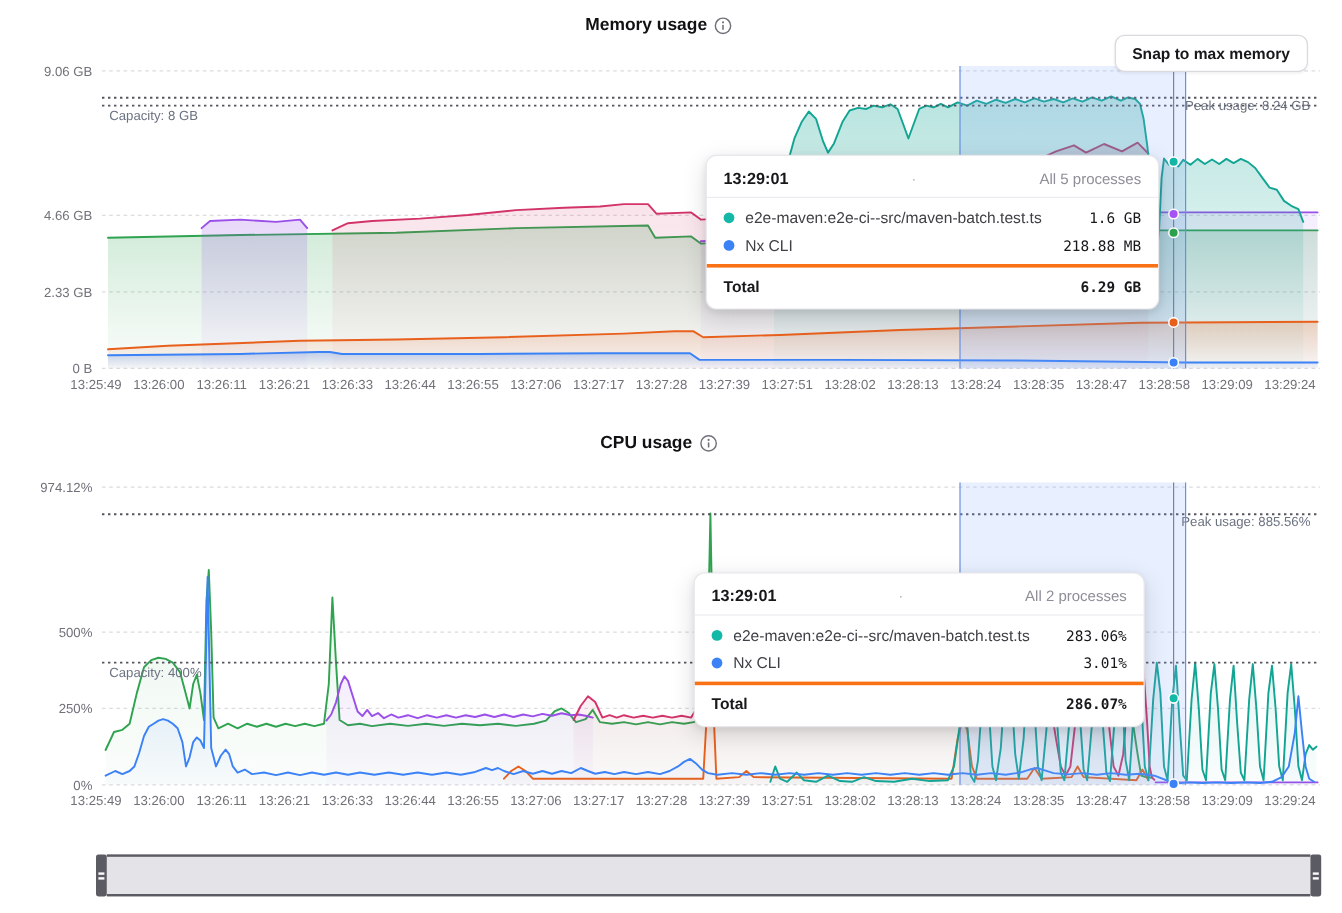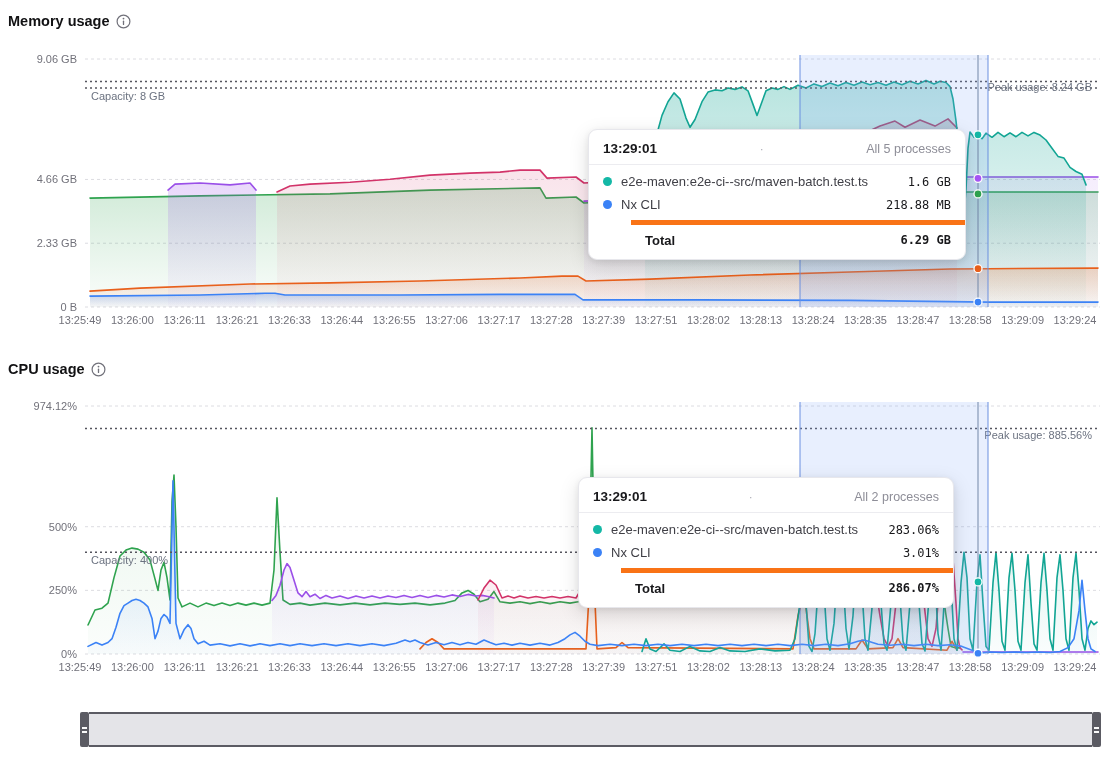--- a/index.html
+++ b/index.html
@@ -5,21 +5,21 @@
   * { margin:0; padding:0; box-sizing:border-box; }
   html,body { background:#fff; }
   .page {
     position:relative; width:1118px; height:761px; overflow:hidden;
     font-family:"Liberation Sans", sans-serif; background:#fff; color:#18181b;
   }
   .charts { position:absolute; left:0; top:0; z-index:1; }
   .tick { font:11px "Liberation Sans", sans-serif; fill:#71717a; }
   .cap  { font:11px "Liberation Sans", sans-serif; fill:#6b7280; }
 
-  .sec-head { position:absolute; left:8px; right:28px; display:flex; align-items:center; z-index:3; }
+  .sec-head { position:absolute; left:8px; right:28px; display:flex; align-items:center; z-index:3;flex-direction:column; }
   .title-wrap { display:flex; align-items:center; gap:6px; }
   .sec-title { font-size:14.5px; font-weight:700; color:#111113; }
   .info { color:#71717a; display:block; }
   .snap {
     margin-left:auto; background:#fff; border:1px solid #d9d9de; border-radius:8px;
     padding:7px 14px; font:600 13px "Liberation Sans", sans-serif; color:#18181b;
     box-shadow:0 1px 2px rgba(0,0,0,0.05); cursor:pointer;
   }
 
   .tooltip {
@@ -28,21 +28,21 @@
   }
   .tt-head { display:flex; align-items:center; gap:8px; padding:11px 14px 8px; border-bottom:1px solid #ececf0;justify-content:space-between; }
   .tt-time { font-size:13.5px; font-weight:700; color:#18181b; }
   .tt-sep  { color:#b3b3bc; font-size:13px; }
   .tt-sub  { font-size:12.5px; color:#8e8e98; }
   .tt-rows { padding:5px 14px 4px; }
   .tt-row  { display:flex; align-items:center; gap:9px; padding:4px 0; }
   .tt-dot  { width:9px; height:9px; border-radius:50%; flex:none; }
   .tt-name { font-size:13px; color:#3f3f46; white-space:nowrap; }
   .tt-val  { margin-left:auto; font:12px "DejaVu Sans Mono", monospace; color:#18181b; white-space:nowrap; }
-  .tt-total{ display:flex; align-items:flex-start; padding:8px 14px 11px; border-top:5px solid #f97316;margin-left:42px; }
+  .tt-total{ display:flex; align-items:flex-end; padding:8px 14px 11px; border-top:3px solid #f97316; }
   .tt-total .lbl { font-size:13px; font-weight:700; }
   .tt-total .tt-val { font-weight:700; }
 
   .brush { position:absolute; left:80px; top:712px; width:1021px; height:35px; display:flex; z-index:2; }
   .bh { width:9px; background:#5b5b63; border-radius:2px; position:relative; cursor:ew-resize; }
   .bh i { position:absolute; left:2px; right:2px; height:1.5px; background:#fafafa; display:block; }
   .bh i:first-child { top:15px; } .bh i:last-child { top:19px; }
   .bt { flex:1; background:#e4e4e8; border-top:2.5px solid #5b5b63; border-bottom:2.5px solid #5b5b63; cursor:grab; }
 </style>
 </head>
@@ -52,20 +52,21 @@
 
   <header class="sec-head" style="top:13px">
     <div class="title-wrap">
       <span class="sec-title">Memory usage</span>
       <svg class="info" width="15" height="15" viewBox="0 0 15 15">
         <circle cx="7.5" cy="7.5" r="6.4" fill="none" stroke="currentColor" stroke-width="1.2"></circle>
         <circle cx="7.5" cy="4.6" r="0.9" fill="currentColor"></circle>
         <rect x="6.85" y="6.6" width="1.3" height="4.4" rx="0.6" fill="currentColor"></rect>
       </svg>
     </div>
+    <button class="snap">Snap to max memory</button>
   </header>
 
   <header class="sec-head" style="top:361px">
     <div class="title-wrap">
       <span class="sec-title">CPU usage</span>
       <svg class="info" width="15" height="15" viewBox="0 0 15 15">
         <circle cx="7.5" cy="7.5" r="6.4" fill="none" stroke="currentColor" stroke-width="1.2"></circle>
         <circle cx="7.5" cy="4.6" r="0.9" fill="currentColor"></circle>
         <rect x="6.85" y="6.6" width="1.3" height="4.4" rx="0.6" fill="currentColor"></rect>
       </svg>

